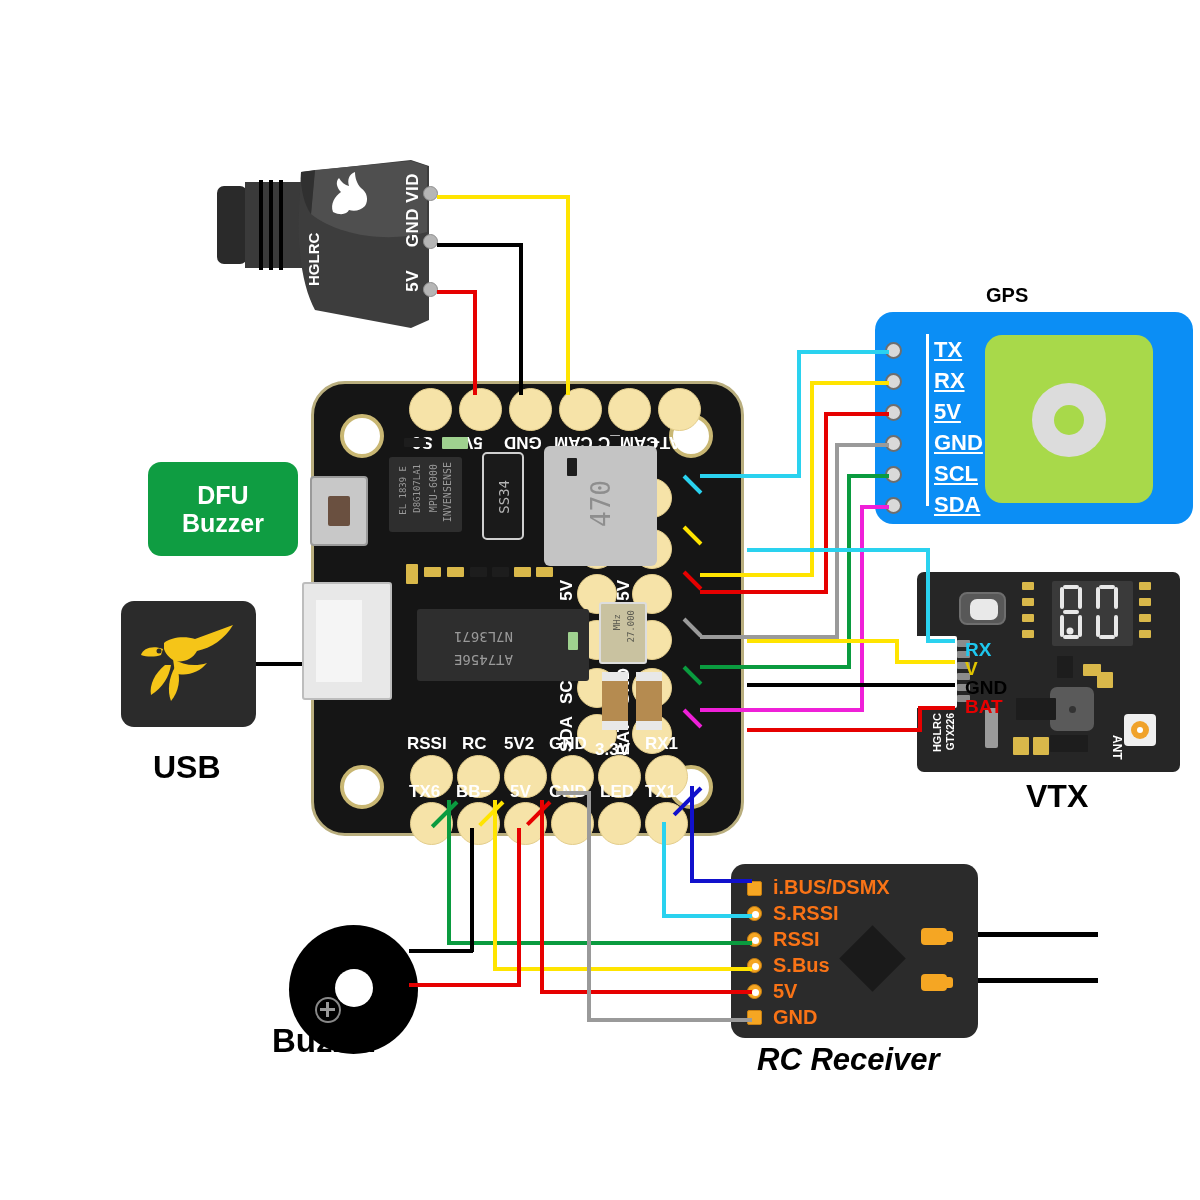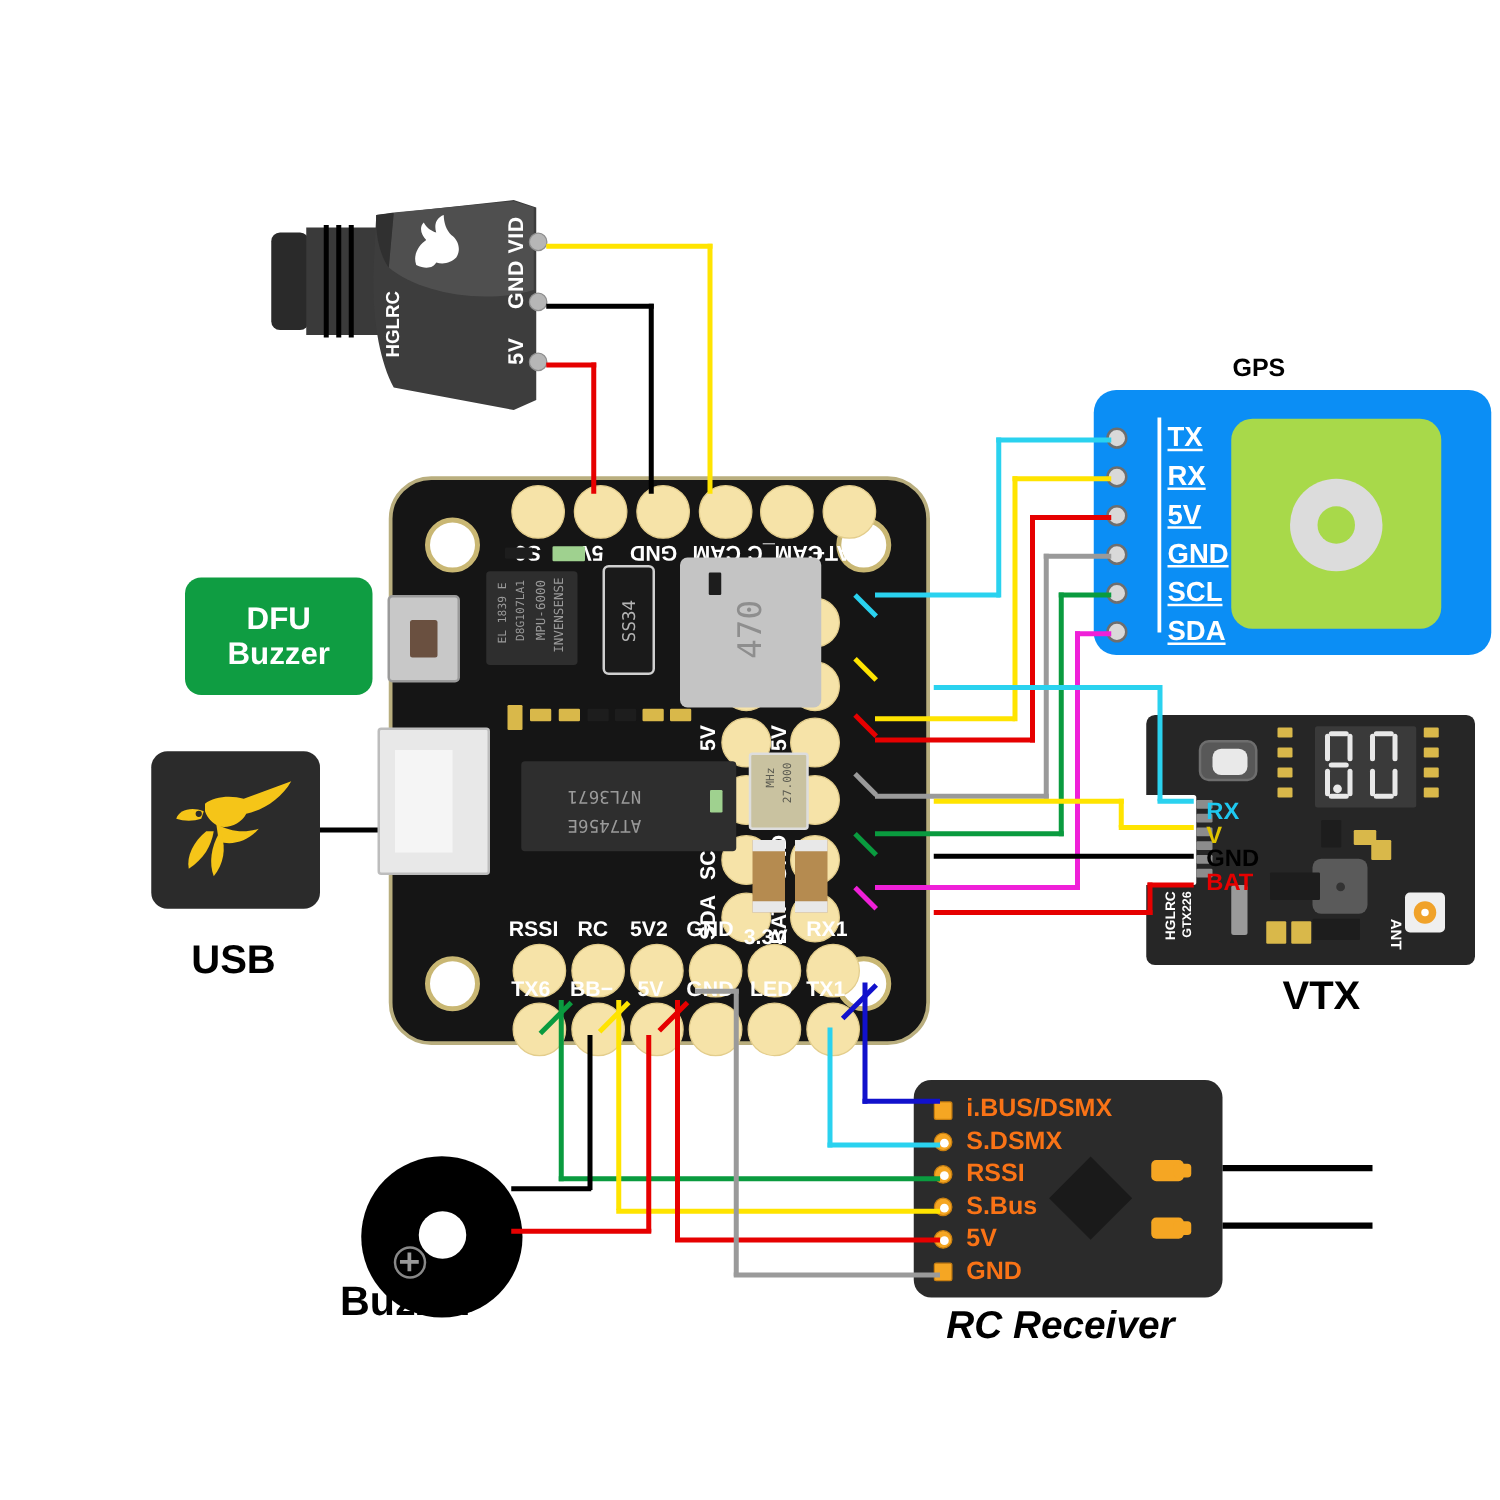--- a/index.html
+++ b/index.html
@@ -408,21 +408,21 @@
         <i></i>
       </div>
     <div class="rx-pad" style="left:16px; top:94px;">
         <i></i>
       </div>
     <div class="rx-pad" style="left:16px; top:120px;">
         <i></i>
       </div>
     <div class="rx-pad sq" style="left:16px; top:146px;"></div>
     <div class="rx-txt" style="left:42px; top:12px;">i.BUS/DSMX</div>
-    <div class="rx-txt" style="left:42px; top:38px;">S.DSMX</div>
+    <div class="rx-txt" style="left:42px; top:38px;">S.RSSI</div>
     <div class="rx-txt" style="left:42px; top:64px;">RSSI</div>
     <div class="rx-txt" style="left:42px; top:90px;">S.Bus</div>
     <div class="rx-txt" style="left:42px; top:116px;">5V</div>
     <div class="rx-txt" style="left:42px; top:142px;">GND</div>
     <div class="ant-conn" style="left:190px; top:64px;"></div>
     <div class="ant-conn" style="left:190px; top:110px;"></div>
   </div>
   <div class="ant-lead" style="left:978px; top:932px; width:120px;"></div>
   <div class="ant-lead" style="left:978px; top:978px; width:120px;"></div>
 

